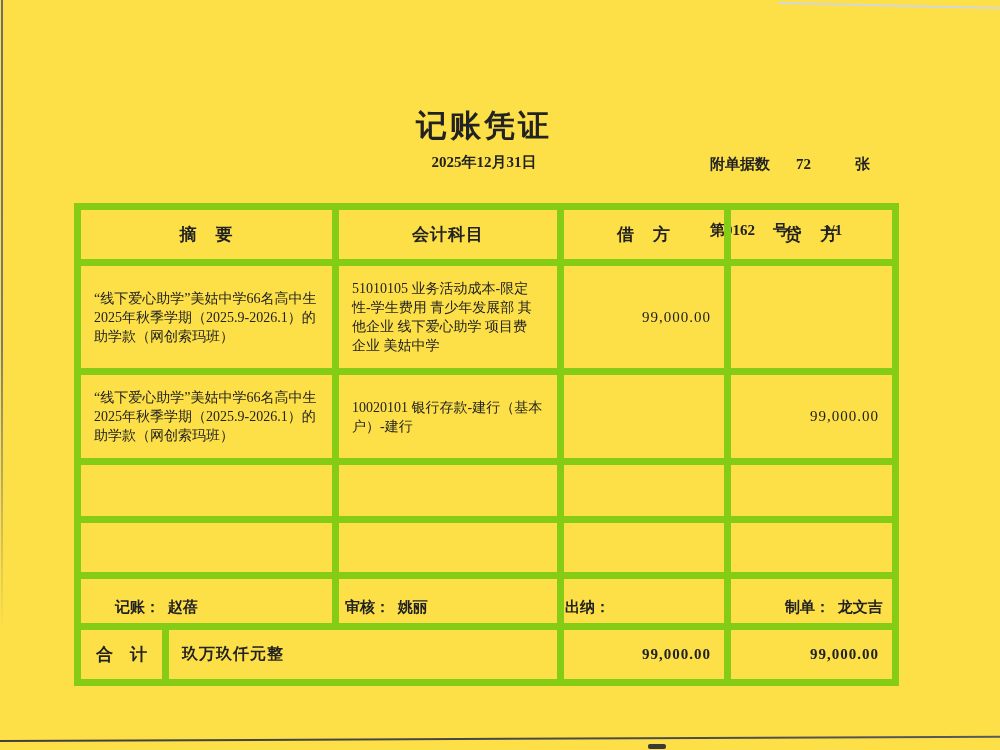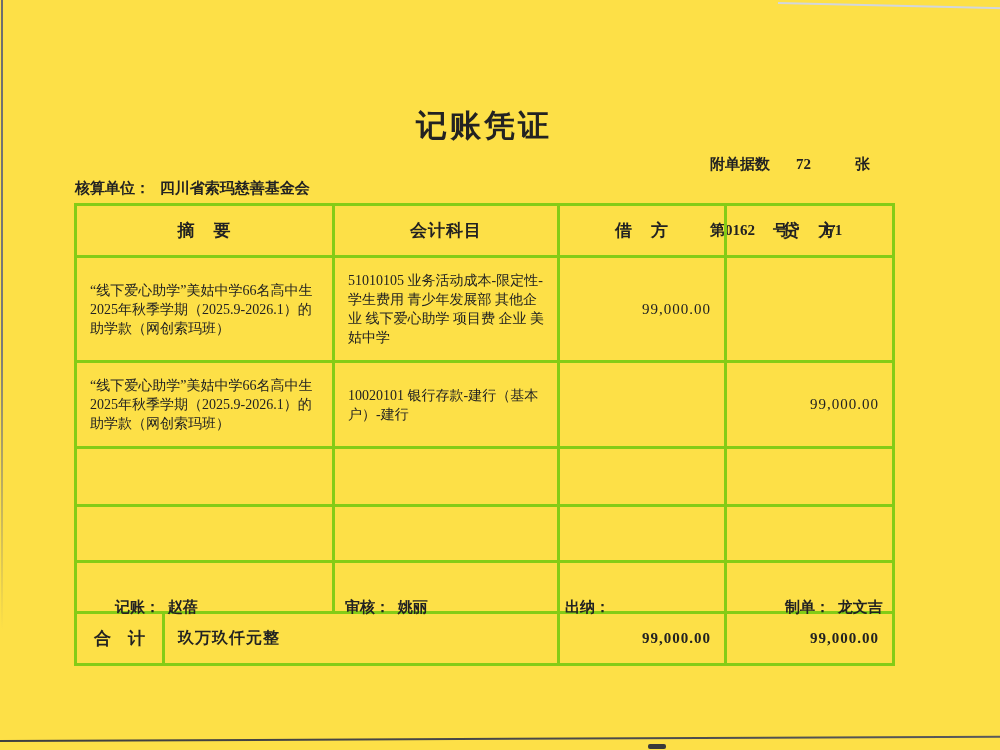--- a/index.html
+++ b/index.html
@@ -89,21 +89,21 @@
   
   table.voucher {
     position: absolute;
     left: 74px; top: 203px;
     width: 820px;
     border-collapse: collapse;
     table-layout: fixed;
     border: 2px solid #262626;
   }
   table.voucher td {
-    border: 3px solid #84cc16;
+    border: 7px solid #84cc16;
     padding: 13px;
     vertical-align: middle;
     overflow: hidden;
   }
   td.hdr {
     text-align: center;
     font-size: 17px;
     font-weight: 700;
     letter-spacing: 1px;
   }
@@ -151,39 +151,36 @@
 <body>
 
 <div class="page">
 
   <div class="scan-left-line"></div>
   <div class="scan-topright-line"></div>
   <div class="scan-bottom-line"></div>
   <div class="scan-bottomleft-mark"></div>
 
   <div class="title">记账凭证</div>
+  <div class="date-line">2025年12月31日</div>
 
   <div class="meta-right">
     <div class="meta-line">
       <span>附单据数</span>
       <span class="m-gap-a">72</span>
       <span class="m-gap-b">张</span>
     </div>
     <div class="meta-line">
       <span>第</span>
       <span class="m-gap-c">0162</span>
       <span class="m-gap-d">号-</span>
       <span class="m-gap-e">1/1</span>
     </div>
   </div>
 
-  <div class="unit-line">
-    <span>核算单位：</span>
-    <span class="unit-value">四川省索玛慈善基金会</span>
-  </div>
 
   <table class="voucher">
     <colgroup>
       <col style="width:88px">
         <col style="width:170px">
         <col style="width:225px">
         <col style="width:167px">
         <col style="width:168px">
     </colgroup>
     <tbody>

